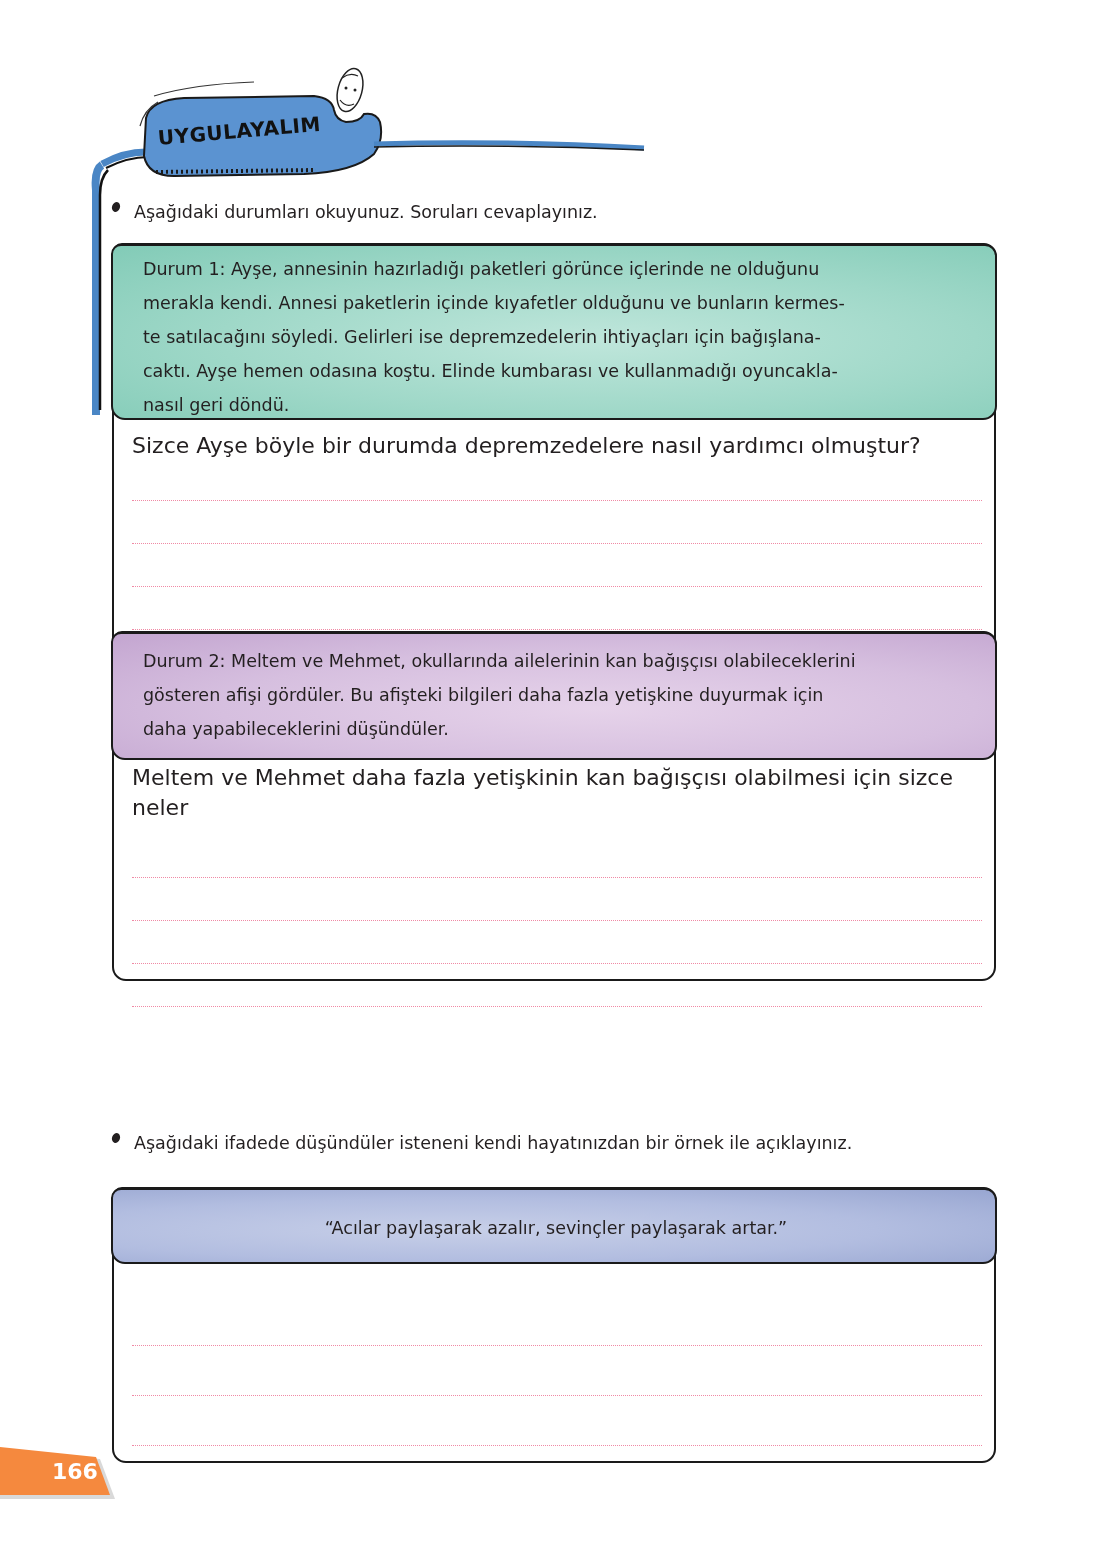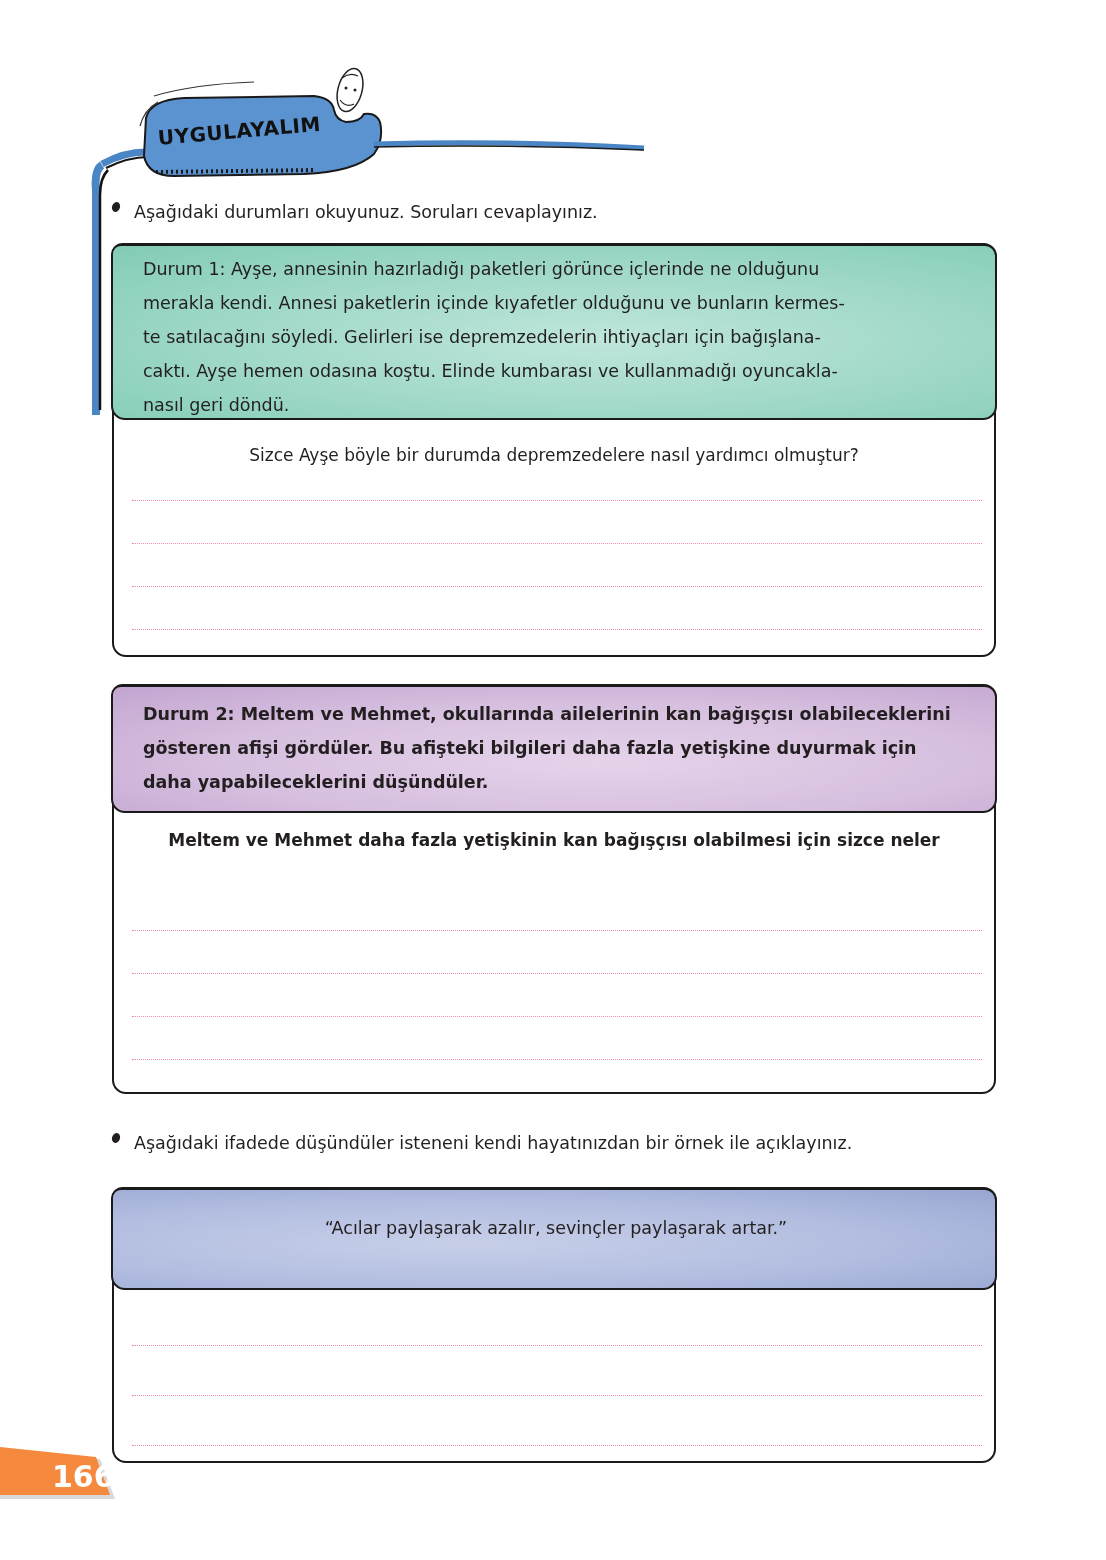--- a/index.html
+++ b/index.html
@@ -23,41 +23,41 @@
   .bullet { width: 8px; height: 10px; background: #231f20; border-radius: 50%;
             margin-right: 14px; transform: rotate(20deg); display: inline-block; }
 
   
   .card {
     position: absolute; left: 112px; width: 884px;
     border: 2.5px solid #1a1a1a; border-radius: 10px 12px 14px 14px;
     background: #fff;
   }
   .card-head {
-    position: relative; margin: -1px -3px 12px -3px;
+    position: relative; margin: -1px -3px 3px -3px;
     border: 2.5px solid #1a1a1a; border-radius: 10px 12px 14px 14px;
     padding: 6px 26px 6px 30px;
   }
   .teal { background: radial-gradient(ellipse at 55% 55%, #bfe6db 0%, #9fd8c8 55%, #82cbb7 100%); }
   .purple { background: radial-gradient(ellipse at 55% 60%, #e6d3ea 0%, #d6bfdf 55%, #c3a5d0 100%); }
   .blue { background: radial-gradient(ellipse at 40% 55%, #c7cfe8 0%, #b2bde0 55%, #98a6d1 100%); }
 
   .para { font-size: 17.5px; line-height: 34px; text-align: justify; text-align-last: left; }
-  .question { font-size: 17px; line-height: 26px; padding: 14px 18px 0 18px; text-align: center; }
+  .question { font-size: 22px; line-height: 26px; padding: 14px 18px 0 18px; }
   .dotline { position: absolute; left: 18px; right: 12px; height: 0;
              border-top: 1.5px dotted #f08aa5; }
 
   .quote { text-align: center; font-size: 17.5px; padding-top: 28px; height: 100px; }
 
   .page-num {
     position: absolute; left: 0; top: 1447px; width: 115px; height: 52px;
   }
   .page-num span {
     position: absolute; left: 52px; top: 12px; color: #fff;
-    font-size: 30px; font-weight: bold;
+    font-size: 22px; font-weight: bold;
   }
 </style>
 </head>
 <body>
 
 <div class="banner">
   <svg width="580" height="380" viewBox="0 0 580 380">
 
     <path d="M18 105 Q10 110 12 130 L12 355" stroke="#4a86c5" stroke-width="8" fill="none"></path>
     <path d="M24 110 Q16 118 16 135 L16 350" stroke="#111" stroke-width="2.5" fill="none"></path>
@@ -99,42 +99,42 @@
     <div class="para">caktı. Ayşe hemen odasına koştu. Elinde kumbarası ve kullanmadığı oyuncakla-</div>
     <div class="para">nasıl geri döndü.</div>
   </div>
   <div class="question" style="padding-top:10px;">Sizce Ayşe böyle bir durumda depremzedelere nasıl yardımcı olmuştur?</div>
   <div class="dotline" style="top:255px;"></div>
   <div class="dotline" style="top:298px;"></div>
   <div class="dotline" style="top:341px;"></div>
   <div class="dotline" style="top:384px;"></div>
 </div>
 
-<div class="card" style="top:684px; height:410px;font-weight:bold;">
+<div class="card" style="top:631px; height:350px;">
   <div class="card-head purple" style="height:128px; padding-top:10px;">
     <div class="para">Durum 2: Meltem ve Mehmet, okullarında ailelerinin kan bağışçısı olabileceklerini</div>
     <div class="para">gösteren afişi gördüler. Bu afişteki bilgileri daha fazla yetişkine duyurmak için</div>
     <div class="para">daha yapabileceklerini düşündüler.</div>
   </div>
   <div class="question" style="padding-top:0; line-height:30px;">
     <div>Meltem ve Mehmet daha fazla yetişkinin kan bağışçısı olabilmesi için sizce neler</div>
   </div>
   <div class="dotline" style="top:244px;"></div>
   <div class="dotline" style="top:287px;"></div>
   <div class="dotline" style="top:330px;"></div>
   <div class="dotline" style="top:373px;"></div>
 </div>
 
 <div class="instruction" style="top:1133px;">
   <span class="bullet"></span>
   <span>Aşağıdaki ifadede düşündüler isteneni kendi hayatınızdan bir örnek ile açıklayınız.</span>
 </div>
 
 <div class="card" style="top:1187px; height:276px;">
-  <div class="card-head blue" style="height:102px;">
+  <div class="card-head blue" style="height:76px;">
     <div class="quote" style="padding-top:22px;">“Acılar paylaşarak azalır, sevinçler paylaşarak artar.”</div>
   </div>
   <div class="dotline" style="top:156px;"></div>
   <div class="dotline" style="top:206px;"></div>
   <div class="dotline" style="top:256px;"></div>
 </div>
 
 <div class="page-num">
   <svg width="115" height="52" viewBox="0 0 115 52" style="position:absolute;left:0;top:0;">
     <polygon points="0,2 100,12 115,52 0,52" fill="#d9d9d9"></polygon>

